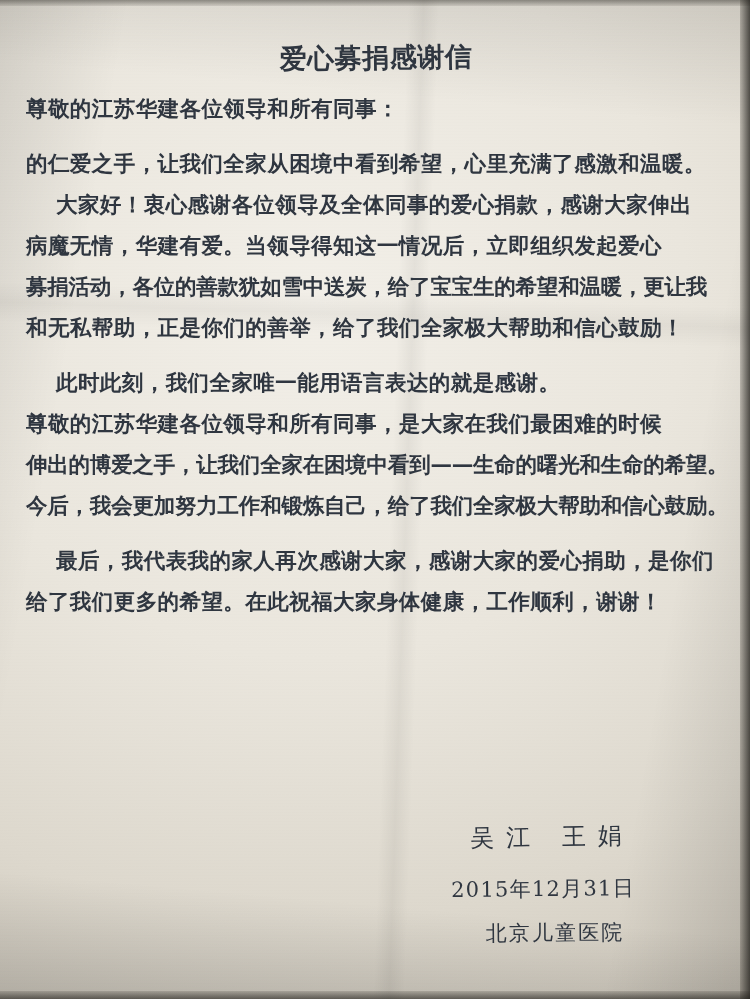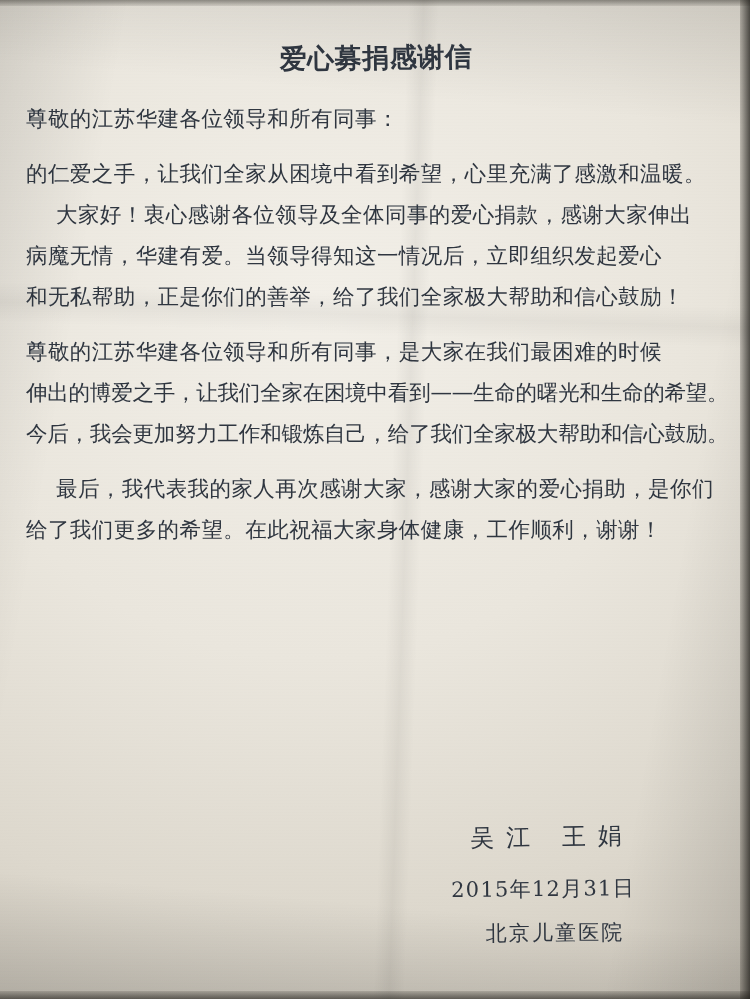--- a/index.html
+++ b/index.html
@@ -152,39 +152,41 @@
 <div class="page">
   <div class="paper"></div>
   <div class="crease c1"></div>
   <div class="crease c2"></div>
   <div class="grain"></div>
 
   <div class="content">
 
     <div class="hand title">爱心募捐感谢信</div>
 
-    <div class="body-block" style="top: 98px;">
+    <div class="body-block" style="top: 88px; font-weight: bold;">
 
       <div class="hand line">尊敬的江苏华建各位领导和所有同事：</div>
 
       <div class="para-gap"></div>
 
       <div>
         <div class="hand line">的仁爱之手，让我们全家从困境中看到希望，心里充满了感激和温暖。</div>
         <div class="hand line indent">大家好！衷心感谢各位领导及全体同事的爱心捐款，感谢大家伸出</div>
       </div>
 
       <div>
         <div class="hand line">病魔无情，华建有爱。当领导得知这一情况后，立即组织发起爱心</div>
+        <div class="hand line tight">募捐活动，各位的善款犹如雪中送炭，给了宝宝生的希望和温暖，更让我</div>
         <div class="hand line">和无私帮助，正是你们的善举，给了我们全家极大帮助和信心鼓励！</div>
       </div>
 
       <div class="para-gap"></div>
 
       <div>
+        <div class="hand line indent">此时此刻，我们全家唯一能用语言表达的就是感谢。</div>
         <div class="hand line">尊敬的江苏华建各位领导和所有同事，是大家在我们最困难的时候</div>
         <div class="hand line tight">伸出的博爱之手，让我们全家在困境中看到——生命的曙光和生命的希望。</div>
         <div class="hand line tight">今后，我会更加努力工作和锻炼自己，给了我们全家极大帮助和信心鼓励。</div>
       </div>
 
       <div class="para-gap"></div>
 
       <div>
         <div class="hand line indent">最后，我代表我的家人再次感谢大家，感谢大家的爱心捐助，是你们</div>
         <div class="hand line">给了我们更多的希望。在此祝福大家身体健康，工作顺利，谢谢！</div>

